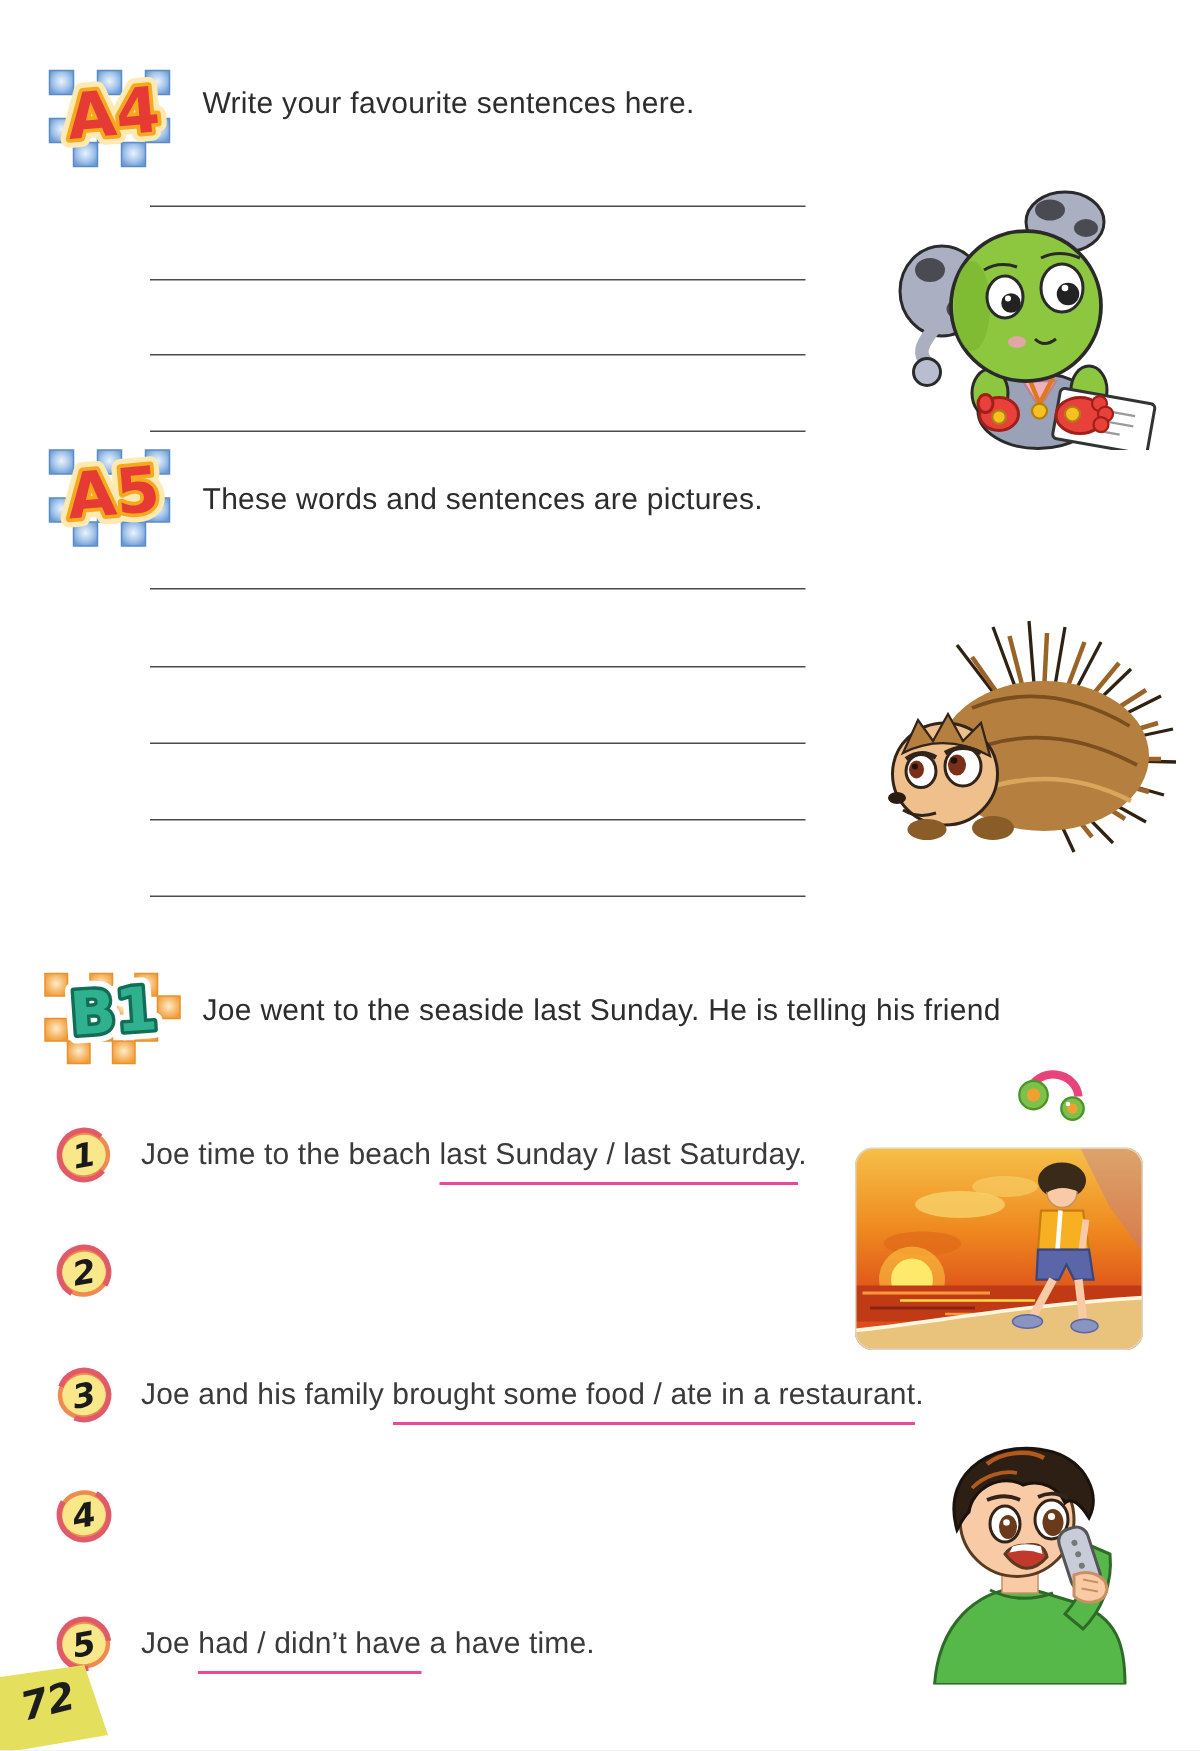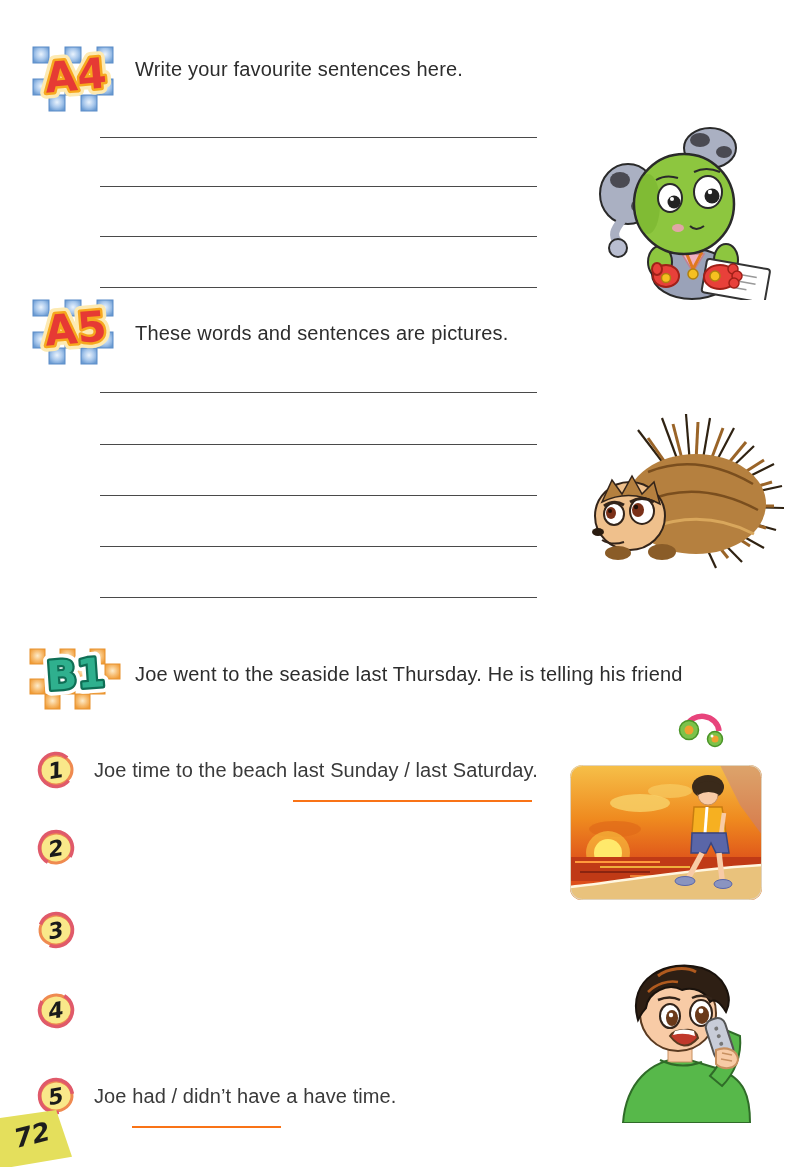--- a/index.html
+++ b/index.html
@@ -4,21 +4,21 @@
 <style>
   html,body{margin:0;padding:0;background:#e9e9e9;}
   .page{position:relative;width:800px;height:1167px;margin:0 auto;background:#ffffff;
         font-family:"Liberation Sans",sans-serif;overflow:hidden;}
   .heading{position:absolute;font-family:Liberation Sans, sans-serif;font-size:20px;
            color:#2d2d2d;letter-spacing:.2px;white-space:nowrap;}
   .badge{position:absolute;}
   .write-line{position:absolute;left:100px;width:437px;height:0;border-top:1.7px solid #4a4a4a;}
   .item{position:absolute;left:36px;display:flex;align-items:center;gap:18px;}
   .item-text{font-size:20px;color:#3a3a3a;white-space:pre-wrap;letter-spacing:.1px;}
-  .choice{border-bottom:2px solid #f97316;padding-bottom:19px;}
+  .choice{border-bottom:2px solid #ec4899;padding-bottom:7px;}
   .illus{position:absolute;}
   .page-tab{position:absolute;left:0px;top:1110px;width:72px;height:57px;
             background:#e4df5c;clip-path:polygon(0 14%,78% 0,100% 82%,16% 100%,0 100%);}
   .page-tab-inner{position:absolute;left:14px;top:10px;transform:rotate(-14deg);
             font-family:"DejaVu Sans",sans-serif;font-weight:bold;font-style:italic;
             font-size:26px;color:#1d1d1d;}
   .edge-smudge{position:absolute;left:0;top:1130px;width:9px;height:37px;background:#8f8f8f;opacity:.5;}
   svg text{font-family:"DejaVu Sans",sans-serif;}
 </style>
 </head>
@@ -189,21 +189,21 @@
       <rect x="79" y="19" width="15" height="15" fill="url(#gOrange)" stroke="#e8922e"></rect>
       <rect x="4" y="34" width="15" height="15" fill="url(#gOrange)" stroke="#e8922e"></rect>
       <rect x="34" y="34" width="15" height="15" fill="url(#gOrange)" stroke="#e8922e"></rect>
       <rect x="64" y="34" width="15" height="15" fill="url(#gOrange)" stroke="#e8922e"></rect>
       <rect x="19" y="49" width="15" height="15" fill="url(#gOrange)" stroke="#e8922e"></rect>
       <rect x="49" y="49" width="15" height="15" fill="url(#gOrange)" stroke="#e8922e"></rect>
     </g>
     <text x="50" y="43" text-anchor="middle" font-size="40" font-weight="bold" fill="#ffffff" stroke="#ffffff" stroke-width="12" stroke-linejoin="round" transform="rotate(-4 50 33)" style="paint-order:stroke">B1</text>
     <text x="50" y="43" text-anchor="middle" font-size="40" font-weight="bold" fill="#2fb08e" stroke="#0f6e55" stroke-width="4.5" stroke-linejoin="round" transform="rotate(-4 50 33)" style="paint-order:stroke">B1</text>
   </svg>
-  <div class="heading" style="left:135px;top:663px">Joe went to the seaside last Thursday. He is telling his friend</div>
+  <div class="heading" style="left:135px;top:663px">Joe went to the seaside last Sunday. He is telling his friend</div>
 
   <svg class="illus" style="left:678px;top:700px" width="48" height="48" viewBox="0 0 48 48">
     <path d="M 8 27 A 17 16 0 0 1 41 31" stroke="#e8447c" stroke-width="5.5" fill="none"></path>
     <circle cx="11" cy="30" r="9.5" fill="#7cc24a" stroke="#4a9428" stroke-width="1.5"></circle>
     <circle cx="11" cy="30" r="4.5" fill="#f0a030"></circle>
     <circle cx="37" cy="39" r="7.5" fill="#7cc24a" stroke="#4a9428" stroke-width="1.5"></circle>
     <circle cx="37" cy="39" r="3.5" fill="#f0a030"></circle>
     <circle cx="34" cy="36" r="1.5" fill="#ffffff"></circle>
   </svg>
 
@@ -223,20 +223,21 @@
       <text x="20" y="28" text-anchor="middle" font-size="22" font-weight="bold" font-style="italic" fill="#1a1a1a" transform="rotate(-10 20 20)">2</text>
     </svg>
   </div>
 
   <div class="item" style="top:910px">
     <svg width="40" height="40" viewBox="0 0 40 40">
       <ellipse cx="20" cy="20" rx="16" ry="15" fill="#f9e88a" stroke="#ef8a50" stroke-width="3" transform="rotate(-8 20 20)"></ellipse>
       <circle cx="20" cy="20" r="16.5" fill="none" stroke="#e05a6a" stroke-width="3.5" stroke-dasharray="78 26" transform="rotate(200 20 20)"></circle>
       <text x="20" y="28" text-anchor="middle" font-size="22" font-weight="bold" font-style="italic" fill="#1a1a1a" transform="rotate(-10 20 20)">3</text>
     </svg>
+    <div class="item-text"><span>Joe and his family </span><span class="choice">brought some food / ate in a restaurant</span><span>.</span></div>
   </div>
 
   <div class="item" style="top:990px">
     <svg width="40" height="40" viewBox="0 0 40 40">
       <ellipse cx="20" cy="20" rx="16" ry="15" fill="#f9e88a" stroke="#ef8a50" stroke-width="3" transform="rotate(-8 20 20)"></ellipse>
       <circle cx="20" cy="20" r="16.5" fill="none" stroke="#e05a6a" stroke-width="3.5" stroke-dasharray="78 26" transform="rotate(300 20 20)"></circle>
       <text x="20" y="28" text-anchor="middle" font-size="22" font-weight="bold" font-style="italic" fill="#1a1a1a" transform="rotate(-10 20 20)">4</text>
     </svg>
   </div>
 

